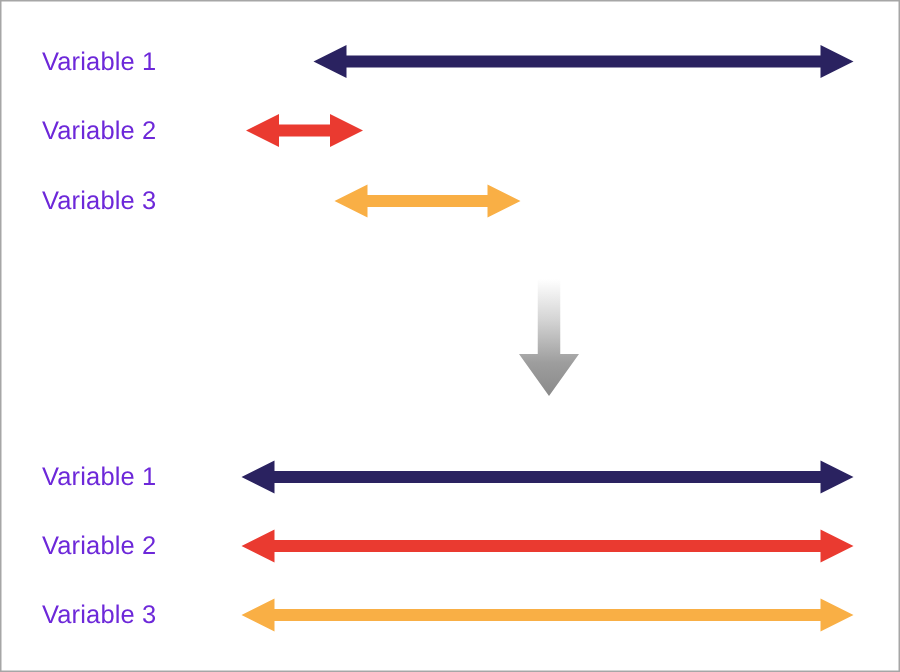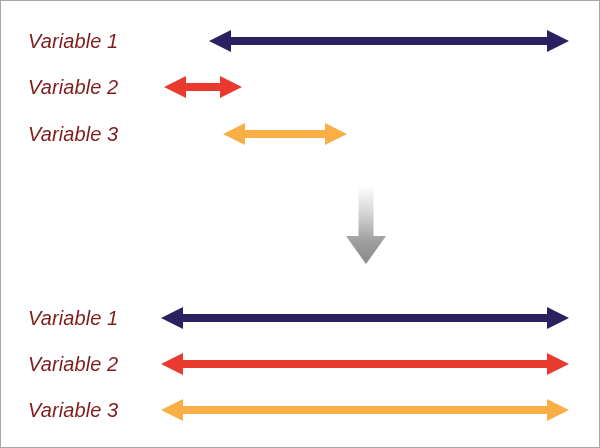--- a/index.html
+++ b/index.html
@@ -16,28 +16,27 @@
     width: 600px;
     height: 448px;
     background: #ffffff;
     box-sizing: border-box;
     border: 1px solid #a6a6a6;
     overflow: hidden;
   }
   .row-label {
     position: absolute;
     font-family: "Liberation Sans", sans-serif;
-    font-size: 20px;
+    font-size: 17px;
     font-weight: 400;
-    color: #7f1d1d;
+    color: #6d28d9;
     letter-spacing: 0.1px;
     white-space: nowrap;
     line-height: 1;
     transform: translateY(-50%);
-    font-style: italic;
   }
   .arrow {
     position: absolute;
     transform: translateY(-50%);
     display: block;
   }
   .arrow svg {
     display: block;
     overflow: visible;
   }

